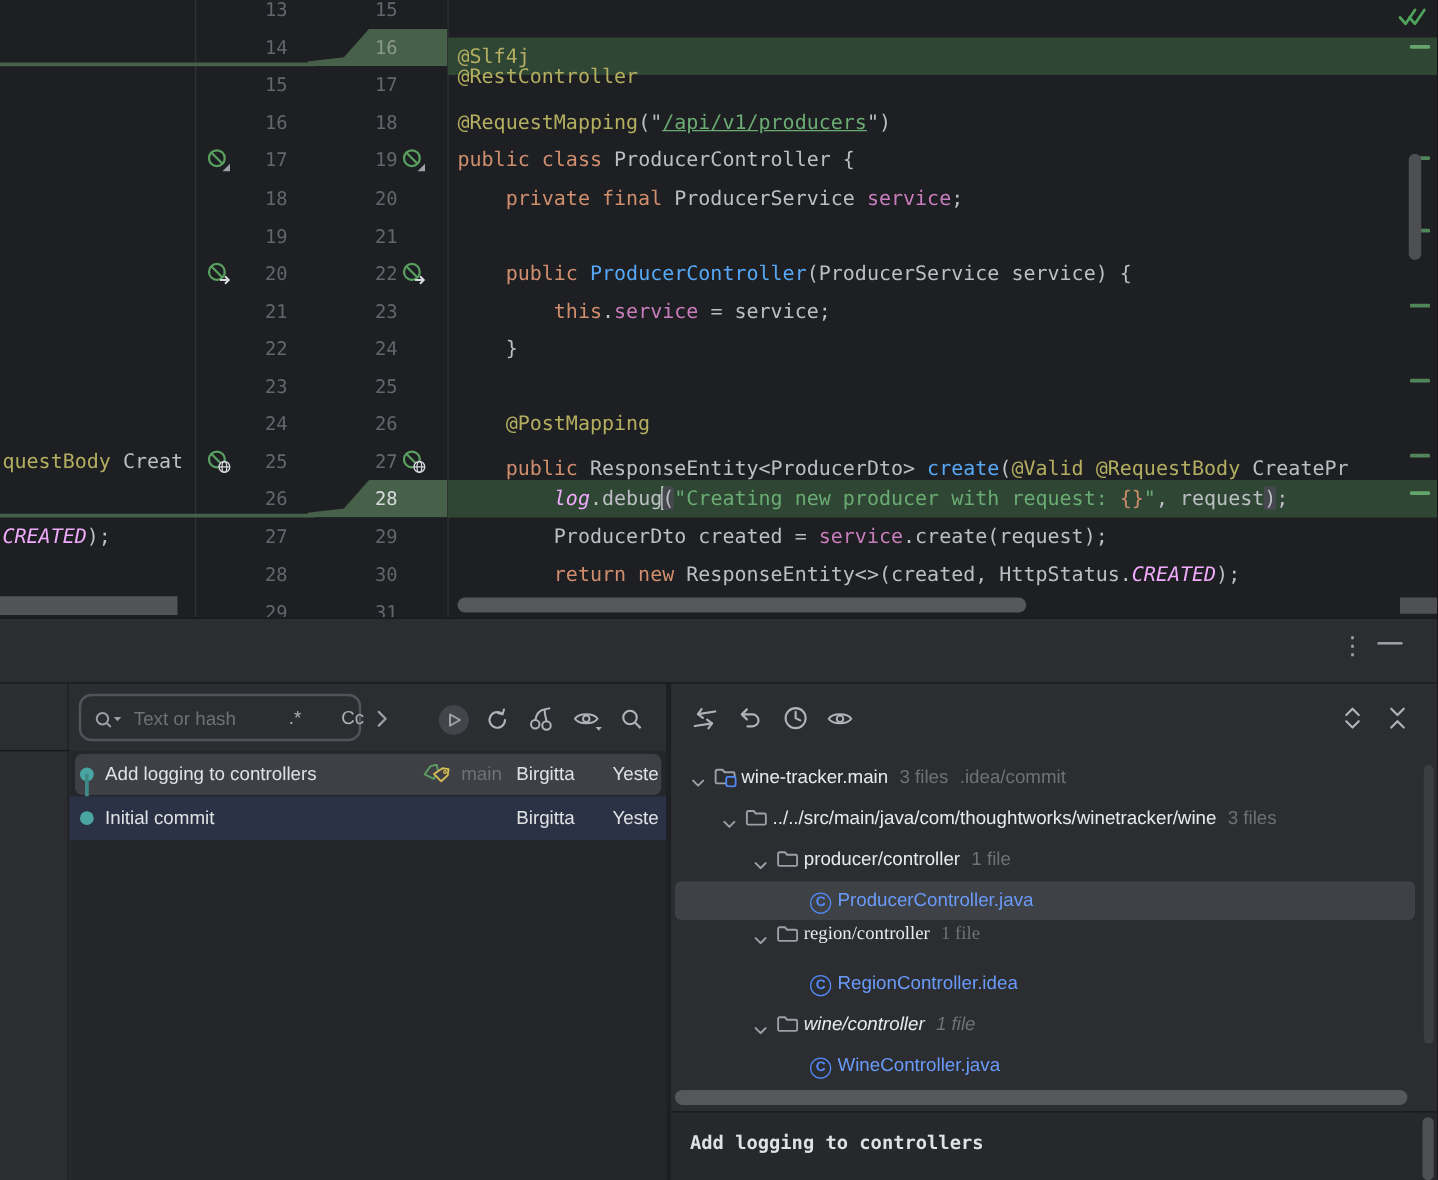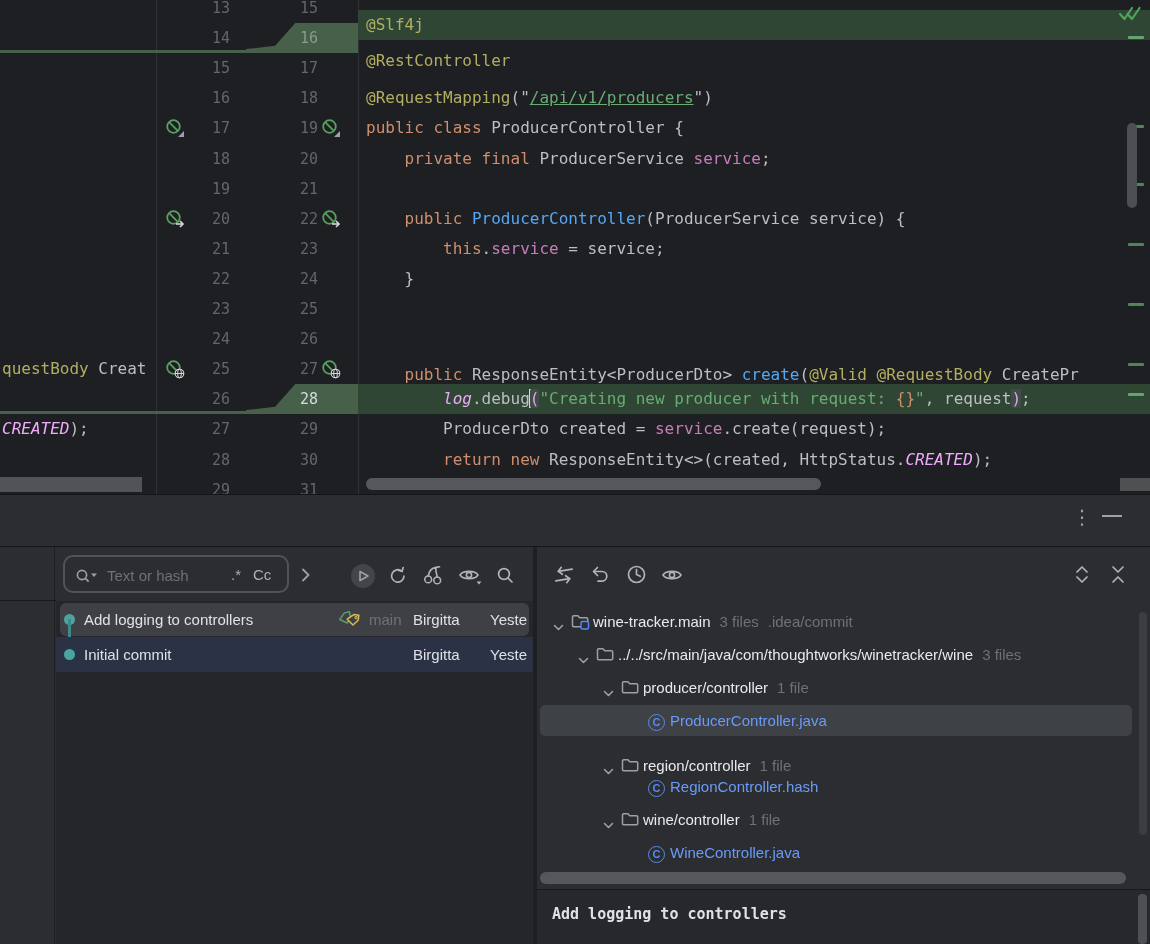--- a/index.html
+++ b/index.html
@@ -213,30 +213,31 @@
           <span class="lnum ln-l">28</span>
           <span class="lnum ln-r">30</span>
         </div>
         <div class="grow" style="top: 475px;">
           <span class="lnum ln-l">29</span>
           <span class="lnum ln-r">31</span>
         </div>
       </div>
     <div class="code-pane" id="codePane">
         <div class="crow" style="top: -7px;"></div>
-        <div class="crow add" style="top: 10px;"><span class="seg ann">@Slf4j</span></div>
+        <div class="crow add" style="top: 30px;"><span class="seg ann">@Slf4j</span></div>
         <div class="crow" style="top: 46px;"><span class="seg ann">@RestController</span></div>
         <div class="crow" style="top: 83px;"><span class="seg ann">@RequestMapping</span><span class="seg pl">("</span><span class="seg strlink">/api/v1/producers</span><span class="seg pl">")</span></div>
         <div class="crow" style="top: 113px;"><span class="seg kw">public class </span><span class="seg pl">ProducerController {</span></div>
         <div class="crow" style="top: 144px;"><span class="seg pl">    </span><span class="seg kw">private final </span><span class="seg pl">ProducerService </span><span class="seg fld">service</span><span class="seg pl">;</span></div>
         <div class="crow" style="top: 174px;"></div>
         <div class="crow" style="top: 204px;"><span class="seg pl">    </span><span class="seg kw">public </span><span class="seg mth">ProducerController</span><span class="seg pl">(ProducerService service) {</span></div>
         <div class="crow" style="top: 234px;"><span class="seg pl">        </span><span class="seg kw">this</span><span class="seg pl">.</span><span class="seg fld">service</span><span class="seg pl"> = service;</span></div>
         <div class="crow" style="top: 264px;"><span class="seg pl">    }</span></div>
         <div class="crow" style="top: 294px;"></div>
+        <div class="crow" style="top: 324px;"><span class="seg pl">    </span><span class="seg ann">@PostMapping</span></div>
         <div class="crow" style="top: 360px;"><span class="seg pl">    </span><span class="seg kw">public </span><span class="seg pl">ResponseEntity&lt;ProducerDto&gt; </span><span class="seg mth">create</span><span class="seg pl">(</span><span class="seg ann">@Valid @RequestBody </span><span class="seg pl">CreatePr</span></div>
         <div class="crow add" style="top: 384px;"><span class="seg pl">        </span><span class="seg fldi">log</span><span class="seg pl">.debug</span><span class="caret"></span><span class="seg pl hl">(</span><span class="seg str">"Creating new producer with request: </span><span class="seg kw">{}</span><span class="seg str">"</span><span class="seg pl">, request</span><span class="seg pl hl">)</span><span class="seg pl">;</span></div>
         <div class="crow" style="top: 414px;"><span class="seg pl">        </span><span class="seg pl">ProducerDto created = </span><span class="seg fld">service</span><span class="seg pl">.create(request);</span></div>
         <div class="crow" style="top: 445px;"><span class="seg pl">        </span><span class="seg kw">return new </span><span class="seg pl">ResponseEntity&lt;&gt;(created, HttpStatus.</span><span class="seg fldi">CREATED</span><span class="seg pl">);</span></div>
         <div class="crow" style="top: 475px;"></div>
       </div>
     <div id="stripe">
         <div class="stripe-mark bright" style="top: 36px;"></div>
         <div class="stripe-mark" style="top: 125px;"></div>
         <div class="stripe-mark" style="top: 183px;"></div>
@@ -271,21 +272,21 @@
         <div class="search-box">
           <span class="sb-mag">
             <svg width="24" height="18" viewBox="0 0 24 18" fill="none" stroke="#9da0a8" stroke-width="1.6">
               <circle cx="7" cy="8" r="4.6"></circle>
                 <line x1="10.4" y1="11.4" x2="13.6" y2="14.6"></line>
               <path d="M16,6.6 h6 l-3,3.4 Z" fill="#9da0a8" stroke="none"></path>
             </svg>
           </span>
           <input type="text" value="" placeholder="Text or hash" style="">
           <span class="sb-toggle" style="left:166px">.*</span>
-          <span class="sb-toggle" style="left:188px">Cc</span>
+          <span class="sb-toggle" style="left:208px">Cc</span>
         </div>
         <span class="tb-ic" style="left:245px;top:21px">
           <svg width="10" height="14" viewBox="0 0 10 14" fill="none" stroke="#9da0a8" stroke-width="1.8" stroke-linecap="round" stroke-linejoin="round">
               <polyline points="2,1.5 7.5,7 2,12.5"></polyline>
             </svg>
         </span>
         <span class="tb-ic" style="left:294px">
           <svg width="26" height="26" viewBox="0 0 26 26">
               <circle cx="13" cy="13" r="12" fill="#43454a"></circle>
               <path d="M10,8.5 L18,13 L10,17.5 Z" fill="none" stroke="#9da0a8" stroke-width="1.6" stroke-linejoin="round"></path>
@@ -417,34 +418,34 @@
             <span class="t-ic" style="left: 84px;"><svg width="18" height="15" viewBox="0 0 18 15" fill="none" stroke="#9da0a8" stroke-width="1.5" stroke-linejoin="round">
                 <path d="M1.5,4.5 V3 a1.2,1.2 0 0 1 1.2,-1.2 h4.2 l1.8,2 h6.8 a1.2,1.2 0 0 1 1.2,1.2 v6.5 a1.2,1.2 0 0 1 -1.2,1.2 H2.7 a1.2,1.2 0 0 1 -1.2,-1.2 Z"></path>
               </svg></span>
             <span class="t-label" style="left: 106px;"><span>producer/controller</span><span class="t-meta">1 file</span></span>
           </div>
           <div class="tree-row" style="top: 157px;">
             <div class="bgsel"></div>
             <span class="t-ic" style="left: 111px; top: 8px;"><span class="cls-ic">C</span></span>
             <span class="t-label" style="left: 133px;"><span class="fname">ProducerController.java</span></span>
           </div>
-          <div class="tree-row" style="top: 202px;">
+          <div class="tree-row" style="top: 184px; font-family: Liberation Serif, serif;">
             <span class="t-chev" style="left: 66px;"><svg width="11" height="8" viewBox="0 0 11 8">
                 <polyline points="1.5,1.5 5.5,5.5 9.5,1.5" fill="none" stroke="#9da0a8" stroke-width="1.6" stroke-linecap="round" stroke-linejoin="round"></polyline>
               </svg></span>
             <span class="t-ic" style="left: 84px;"><svg width="18" height="15" viewBox="0 0 18 15" fill="none" stroke="#9da0a8" stroke-width="1.5" stroke-linejoin="round">
                 <path d="M1.5,4.5 V3 a1.2,1.2 0 0 1 1.2,-1.2 h4.2 l1.8,2 h6.8 a1.2,1.2 0 0 1 1.2,1.2 v6.5 a1.2,1.2 0 0 1 -1.2,1.2 H2.7 a1.2,1.2 0 0 1 -1.2,-1.2 Z"></path>
               </svg></span>
             <span class="t-label" style="left: 106px;"><span>region/controller</span><span class="t-meta">1 file</span></span>
           </div>
           <div class="tree-row" style="top: 223px;">
             <span class="t-ic" style="left: 111px; top: 8px;"><span class="cls-ic">C</span></span>
-            <span class="t-label" style="left: 133px;"><span class="fname">RegionController.hash</span></span>
-          </div>
-          <div class="tree-row" style="top: 256px;">
+            <span class="t-label" style="left: 133px;"><span class="fname">RegionController.idea</span></span>
+          </div>
+          <div class="tree-row" style="top: 256px; font-style: italic;">
             <span class="t-chev" style="left: 66px;"><svg width="11" height="8" viewBox="0 0 11 8">
                 <polyline points="1.5,1.5 5.5,5.5 9.5,1.5" fill="none" stroke="#9da0a8" stroke-width="1.6" stroke-linecap="round" stroke-linejoin="round"></polyline>
               </svg></span>
             <span class="t-ic" style="left: 84px;"><svg width="18" height="15" viewBox="0 0 18 15" fill="none" stroke="#9da0a8" stroke-width="1.5" stroke-linejoin="round">
                 <path d="M1.5,4.5 V3 a1.2,1.2 0 0 1 1.2,-1.2 h4.2 l1.8,2 h6.8 a1.2,1.2 0 0 1 1.2,1.2 v6.5 a1.2,1.2 0 0 1 -1.2,1.2 H2.7 a1.2,1.2 0 0 1 -1.2,-1.2 Z"></path>
               </svg></span>
             <span class="t-label" style="left: 106px;"><span>wine/controller</span><span class="t-meta">1 file</span></span>
           </div>
           <div class="tree-row" style="top: 289px;">
             <span class="t-ic" style="left: 111px; top: 8px;"><span class="cls-ic">C</span></span>

